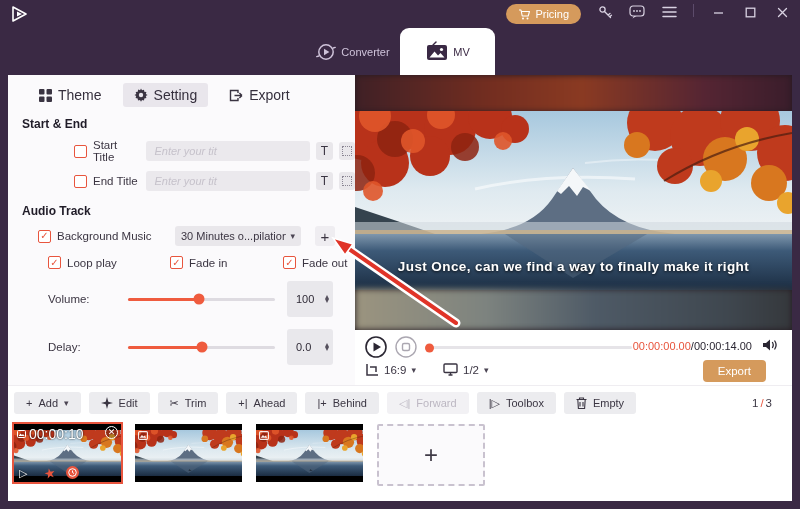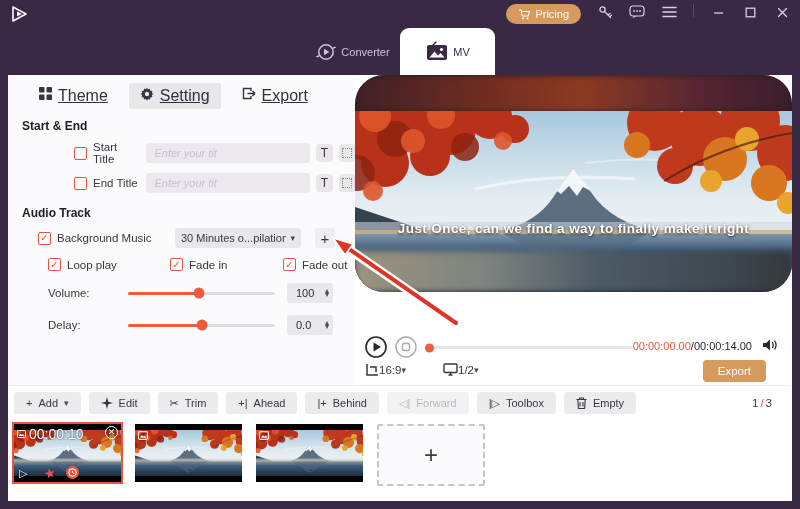--- a/index.html
+++ b/index.html
@@ -20,21 +20,21 @@
   .nav-tab { width:95px; display:flex; flex-direction:row; align-items:center; justify-content:center; gap:4px; color:#cfc3da; font-size:11px; cursor:pointer; }
   .nav-tab.active { background:#fff; border-radius:9px 9px 0 0; color:#3a2944; }
   .nav-tab svg { display:block; }
 
   
   .content { position:absolute; left:8px; right:8px; top:75px; bottom:8px; background:#fff; }
 
   
   .panel { position:absolute; left:0; top:0; width:347px; height:310px; background:#fbfafc; }
   .ptabs { display:flex; gap:10px; padding:8px 0 0 20px; align-items:center; }
-  .ptab { display:flex; align-items:flex-start; gap:6px; padding:4px 11px; font-size:16px; color:#352f3d; border-radius:3px; cursor:pointer;text-decoration:underline; }
+  .ptab { display:flex; align-items:center; gap:6px; padding:4px 11px; font-size:14px; color:#352f3d; border-radius:3px; cursor:pointer; }
   .ptab.active { background:#e9e6ec; }
   h3.section { margin:10px 0 0 14px; font-size:12px; color:#201c28; }
   .row { display:flex; align-items:center; }
   .cb { width:13px; height:13px; flex:none; border:1.5px solid #e8553e; border-radius:2px; background:#fff; display:flex; align-items:center; justify-content:center; font-size:10px; line-height:1; color:#e8553e; cursor:pointer; }
   .lbl { font-size:11.5px; color:#3b3542; }
   .ti-row { margin:8px 0 0 30px; gap:6px;padding-left:36px; }
   .ti-row .lbl { width:52px; }
   .txt-input { width:178px; height:20px; background:#ebe9ed; border:0; border-radius:3px; padding:0 8px; font-size:11px; font-style:italic; color:#6d6875; outline:none; }
   .txt-input::placeholder { color:#c6c2cb; }
   .sq-btn { width:18px; height:18px; background:#e9e7eb; border-radius:3px; display:flex; align-items:center; justify-content:center; font-size:12px; color:#3b3542; cursor:pointer; }
@@ -47,39 +47,39 @@
   .caret { font-size:9px; color:#4b4553; }
   .plus-btn { width:20px; height:20px; margin-left:8px; background:#efedf1; border-radius:3px; display:flex; align-items:center; justify-content:center; font-size:15px; color:#3b3542; cursor:pointer; }
   .opts-row { margin:10px 0 0 40px; }
   .opt { display:flex; align-items:center; gap:6px; }
   .opt1 { width:122px; } .opt2 { width:113px; }
   .sl-row { margin:12px 0 0 40px;align-items:center; }
   .sl-row .lbl { width:80px; }
   .track { position:relative; width:147px; height:3px; background:#dedbe1; border-radius:2px; }
   .fill { position:absolute; left:0; top:0; bottom:0; background:#ef5b3e; border-radius:2px; }
   .knob { position:absolute; top:50%; transform:translate(-50%,-50%); width:11px; height:11px; border-radius:50%; background:#ef5b3e; cursor:pointer; }
-  .spinbox { margin-left:12px; width:46px; height:20px; background:#e9e8ec; border-radius:3px; display:flex; align-items:center; font-size:11px; color:#2f2a36; padding-left:9px; }
+  .spinbox { margin-left:12px; width:46px; height:36px; background:#e9e8ec; border-radius:3px; display:flex; align-items:center; font-size:11px; color:#2f2a36; padding-left:9px; }
   .spin-arrows { margin-left:auto; display:flex; flex-direction:column; line-height:.55; padding-right:4px; color:#55505d; font-size:8px; cursor:pointer; }
 
   
   .preview { position:absolute; left:347px; top:0; right:0; height:310px; }
-  .video { position:absolute; left:0; right:0; top:0; height:217px; background:#241a20; overflow:hidden;border-radius:29px; }
+  .video { position:absolute; left:0; right:0; top:0; height:255px; background:#241a20; overflow:hidden; }
   .band-top { position:absolute; top:0; left:0; right:0; height:37px; background:linear-gradient(90deg,#3f2026,#722d20 30%,#8a3a22 52%,#552533 80%,#3a1d2b); filter:blur(3px); }
   .scene-main { position:absolute; top:36px; left:0; width:100%; height:179px; }
   .band-bottom { position:absolute; bottom:0; left:0; right:0; height:41px; background:linear-gradient(90deg,#9b947f,#7d837f 30%,#4e5a66 55%,#3f474f 85%,#35383c); filter:blur(3px); }
   .subtitle { position:absolute; left:0; right:0; bottom:56px; text-align:center; color:#fff; font-weight:bold; font-size:13.5px; letter-spacing:.4px; white-space:nowrap; text-shadow:0 1px 3px rgba(0,0,0,.85); }
   .vcontrols { position:absolute; left:0; right:0; bottom:0; height:55px; background:#fff; }
   .play-btn { position:absolute; left:10px; top:6px; cursor:pointer; }
   .stop-btn { position:absolute; left:40px; top:6px; cursor:pointer; }
   .ptrack { position:absolute; left:72px; top:16px; width:205px; height:3px; background:#e6e4e8; border-radius:2px; cursor:pointer; }
   .pdot { position:absolute; left:0; top:50%; transform:translate(-2px,-50%); width:9px; height:9px; border-radius:50%; background:#ef5b3e; }
   .time { position:absolute; right:40px; top:10px; font-size:11px; color:#2b2733; white-space:nowrap; }
   .time .cur { color:#e8543c; }
   .speaker { position:absolute; right:14px; top:8px; cursor:pointer; }
-  .ratio-ctl, .pager-ctl { position:absolute; top:33px; display:flex; align-items:center; font-size:11.5px; color:#3a3442; cursor:pointer; }
+  .ratio-ctl, .pager-ctl { position:absolute; top:33px; display:flex; align-items:center; gap:5px; font-size:11.5px; color:#3a3442; cursor:pointer; }
   .ratio-ctl { left:10px; } .pager-ctl { left:88px; }
   .export-btn { position:absolute; right:26px; top:30px; background:#d59a5c; color:#fff; font-size:11.5px; border:0; border-radius:4px; padding:5px 15px; cursor:pointer; }
 
   
   .bottom { position:absolute; left:0; right:0; top:310px; bottom:0; background:#fff; border-top:1px solid #efedf1; }
   .btoolbar { display:flex; align-items:center; gap:8px; padding:6px 10px 0 6px; }
   .tbtn { display:flex; align-items:center; gap:6px; background:#ececef; border-radius:3px; padding:5px 12px; font-size:11px; color:#3a3542; cursor:pointer; white-space:nowrap; }
   .tbtn .ic { font-size:11px; line-height:1; }
   .tbtn.disabled { color:#bcb7c2; background:#f2f1f4; cursor:default; }
   .counter { margin-left:auto; padding-right:10px; font-size:11.5px; color:#3a3542; }

